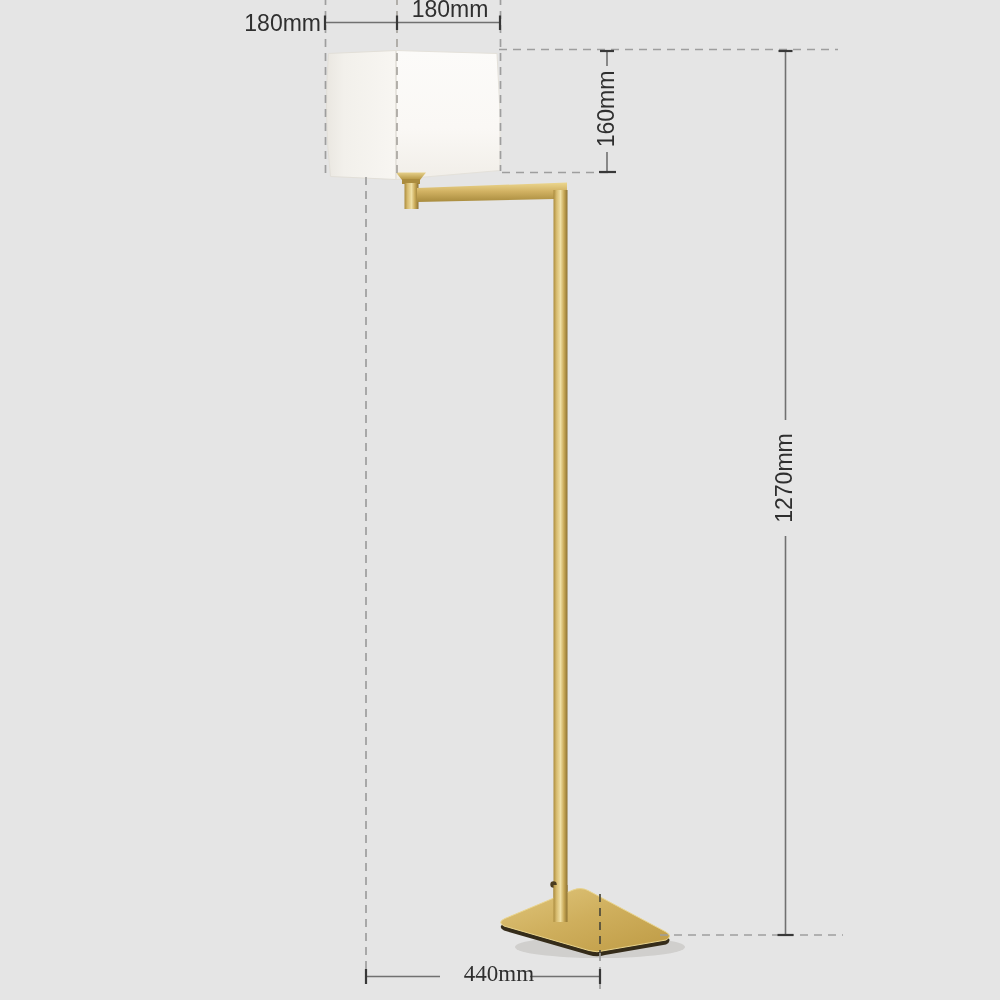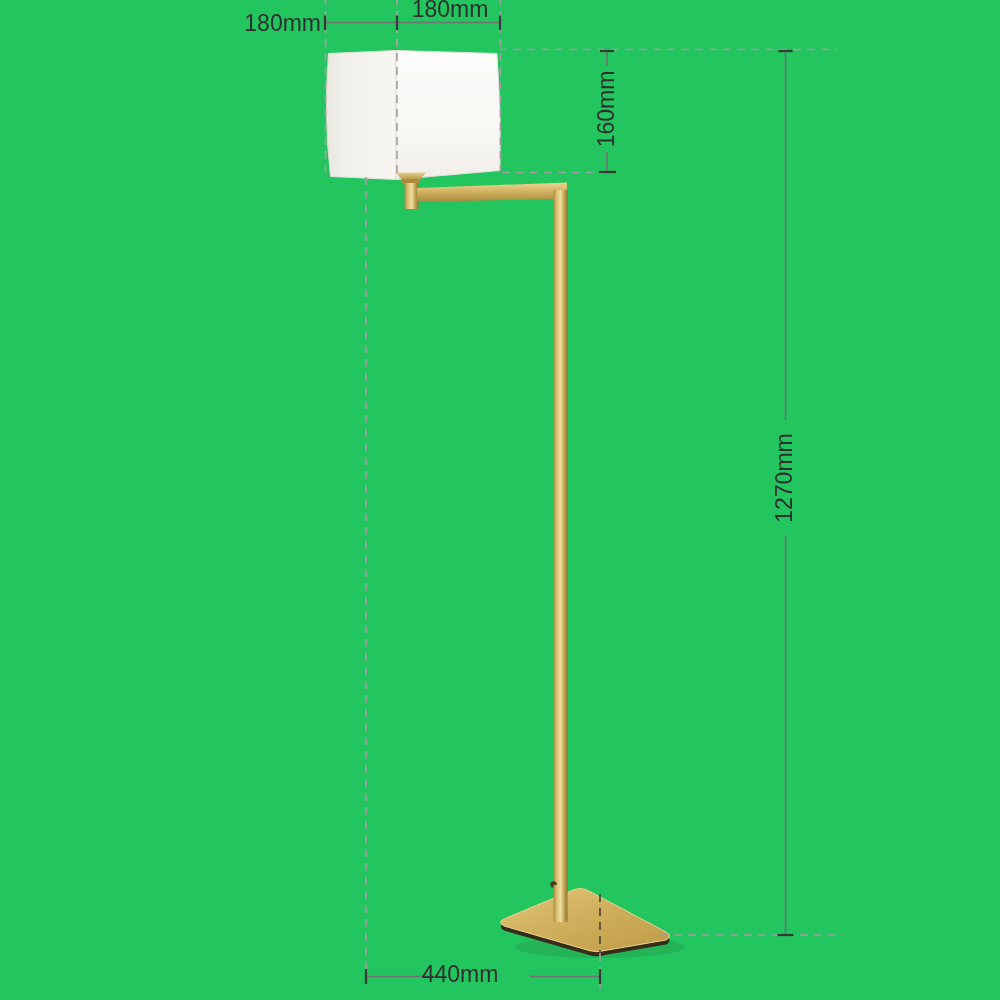--- a/index.html
+++ b/index.html
@@ -1,19 +1,19 @@
 <!DOCTYPE html>
 <html><head>
 <meta charset="utf-8">
 <style>
   html,body{margin:0;padding:0;background:#ffffff;}
   .canvas{
     position:relative;
     width:1000px;height:1000px;
-    background:#22c55e;
+    background:#e5e5e5;
     overflow:hidden;
     font-family:"Liberation Sans", sans-serif;
   }
   .canvas svg{position:absolute;left:0;top:0;}
   .dim-label{
     position:absolute;
     font-size:23px;
     line-height:26px;
     color:#2f2f2f;
     white-space:nowrap;
@@ -128,14 +128,14 @@
   </svg>
 
   <div class="dim-label right" style="left:221px;top:10px;width:100px;">180mm</div>
 
   <div class="dim-label center" style="left:390px;top:-4px;width:120px;">180mm</div>
 
   <div class="dim-label center rot" style="left:546px;top:96px;width:120px;">160mm</div>
 
   <div class="dim-label center rot" style="left:714px;top:465px;width:140px;">1270mm</div>
 
-  <div class="dim-label center" style="left:400px;top:961px;width:120px;">440mm</div>
+  <div class="dim-label center" style="left:439px;top:961px;width:120px;font-family:Liberation Serif, serif;">440mm</div>
 </div>
 
 </body></html>

